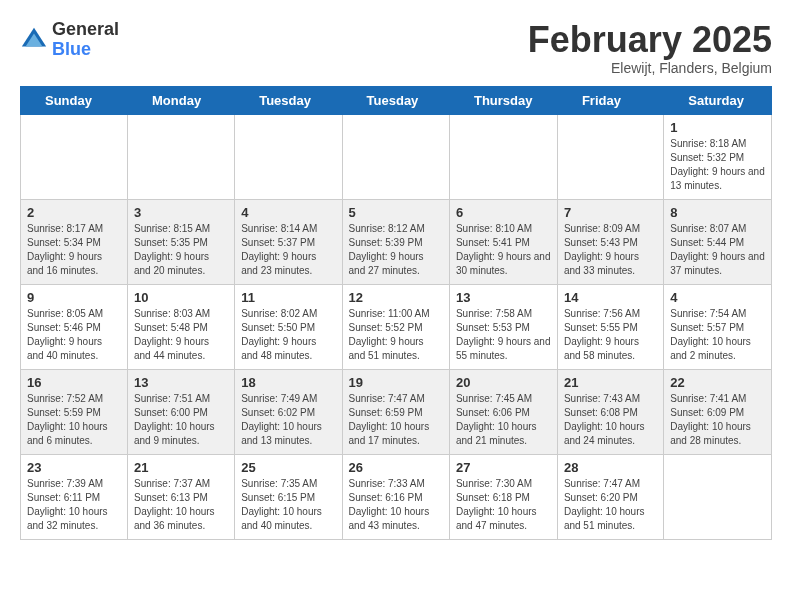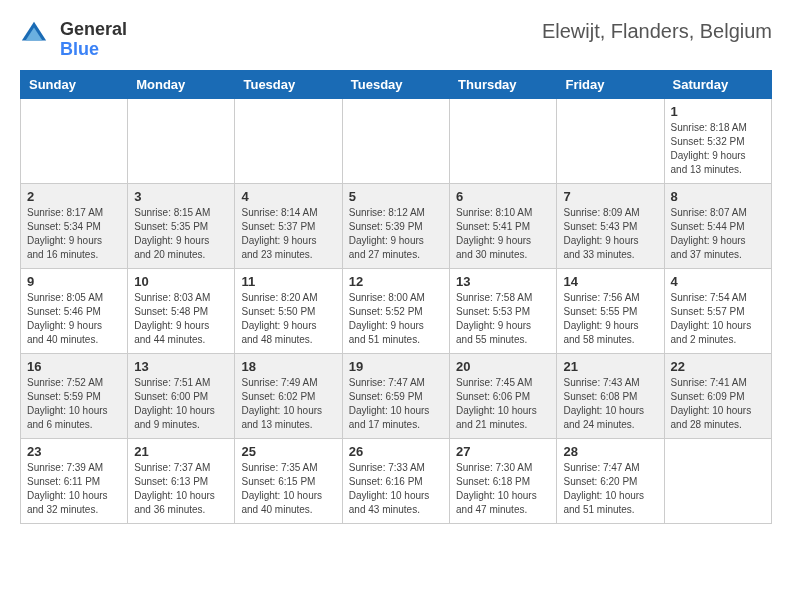--- a/index.html
+++ b/index.html
@@ -11,22 +11,22 @@
       padding: 20px;
     }
     .header-section {
       display: flex;
       justify-content: space-between;
       align-items: flex-start;
       margin-bottom: 10px;
     }
     .logo {
       display: flex;
-      align-items: flex-start;
-      gap: 12px;
+      align-items: center;
+      gap: 4px;
     }
     .logo-text {
       font-size: 18px;
       font-weight: bold;
       line-height: 1.1;
     }
     .logo-text .general { color: #333; }
     .logo-text .blue { color: #3b82f6; }
     .logo-icon {
       width: 28px;
@@ -35,32 +35,32 @@
     .title-section {
       text-align: right;
     }
     .calendar-title {
       font-size: 36px;
       font-weight: bold;
       color: #333;
       line-height: 1.1;
     }
     .calendar-subtitle {
-      font-size: 20px;
+      font-size: 14px;
       color: #555;
     }
     .calendar-table {
       width: 100%;
       border-collapse: collapse;
       font-size: 11px;
     }
     .calendar-table thead th {
       background-color: #1a6bb5;
       color: #fff;
-      padding: 6px 8px;
+      padding: 6px 24px;
       text-align: left;
       font-size: 13px;
       font-weight: bold;
       border: 1px solid #1a6bb5;
     }
     .calendar-table tbody td {
       border: 1px solid #ccc;
       padding: 5px 6px;
       vertical-align: top;
       width: 108px;
@@ -96,20 +96,21 @@
     <svg class="logo-icon" viewBox="0 0 30 30" xmlns="http://www.w3.org/2000/svg">
       <polygon points="15,2 28,22 2,22" fill="#1a6bb5"></polygon>
       <polygon points="15,8 24,22 6,22" fill="#6ab0e0"></polygon>
     </svg>
     <div class="logo-text">
       <div class="general">General</div>
       <div class="blue">Blue</div>
     </div>
   </div>
   <div class="title-section">
+    <div class="calendar-title">February 2025</div>
     <div class="calendar-subtitle">Elewijt, Flanders, Belgium</div>
   </div>
 </div>
 
 <table class="calendar-table">
   <thead>
     <tr id="weekday-header">
         <th>Sunday</th>
         <th>Monday</th>
         <th>Tuesday</th>
@@ -186,27 +187,27 @@
 Daylight: 9 hours and 40 minutes.</div>
         </td>
         <td>
           <div class="day-number">10</div>
           <div class="day-info">Sunrise: 8:03 AM
 Sunset: 5:48 PM
 Daylight: 9 hours and 44 minutes.</div>
         </td>
         <td>
           <div class="day-number">11</div>
-          <div class="day-info">Sunrise: 8:20 AM
+          <div class="day-info">Sunrise: 8:02 AM
 Sunset: 5:50 PM
 Daylight: 9 hours and 48 minutes.</div>
         </td>
         <td>
           <div class="day-number">12</div>
-          <div class="day-info">Sunrise: 8:00 AM
+          <div class="day-info">Sunrise: 11:00 AM
 Sunset: 5:52 PM
 Daylight: 9 hours and 51 minutes.</div>
         </td>
         <td>
           <div class="day-number">13</div>
           <div class="day-info">Sunrise: 7:58 AM
 Sunset: 5:53 PM
 Daylight: 9 hours and 55 minutes.</div>
         </td>
         <td>

